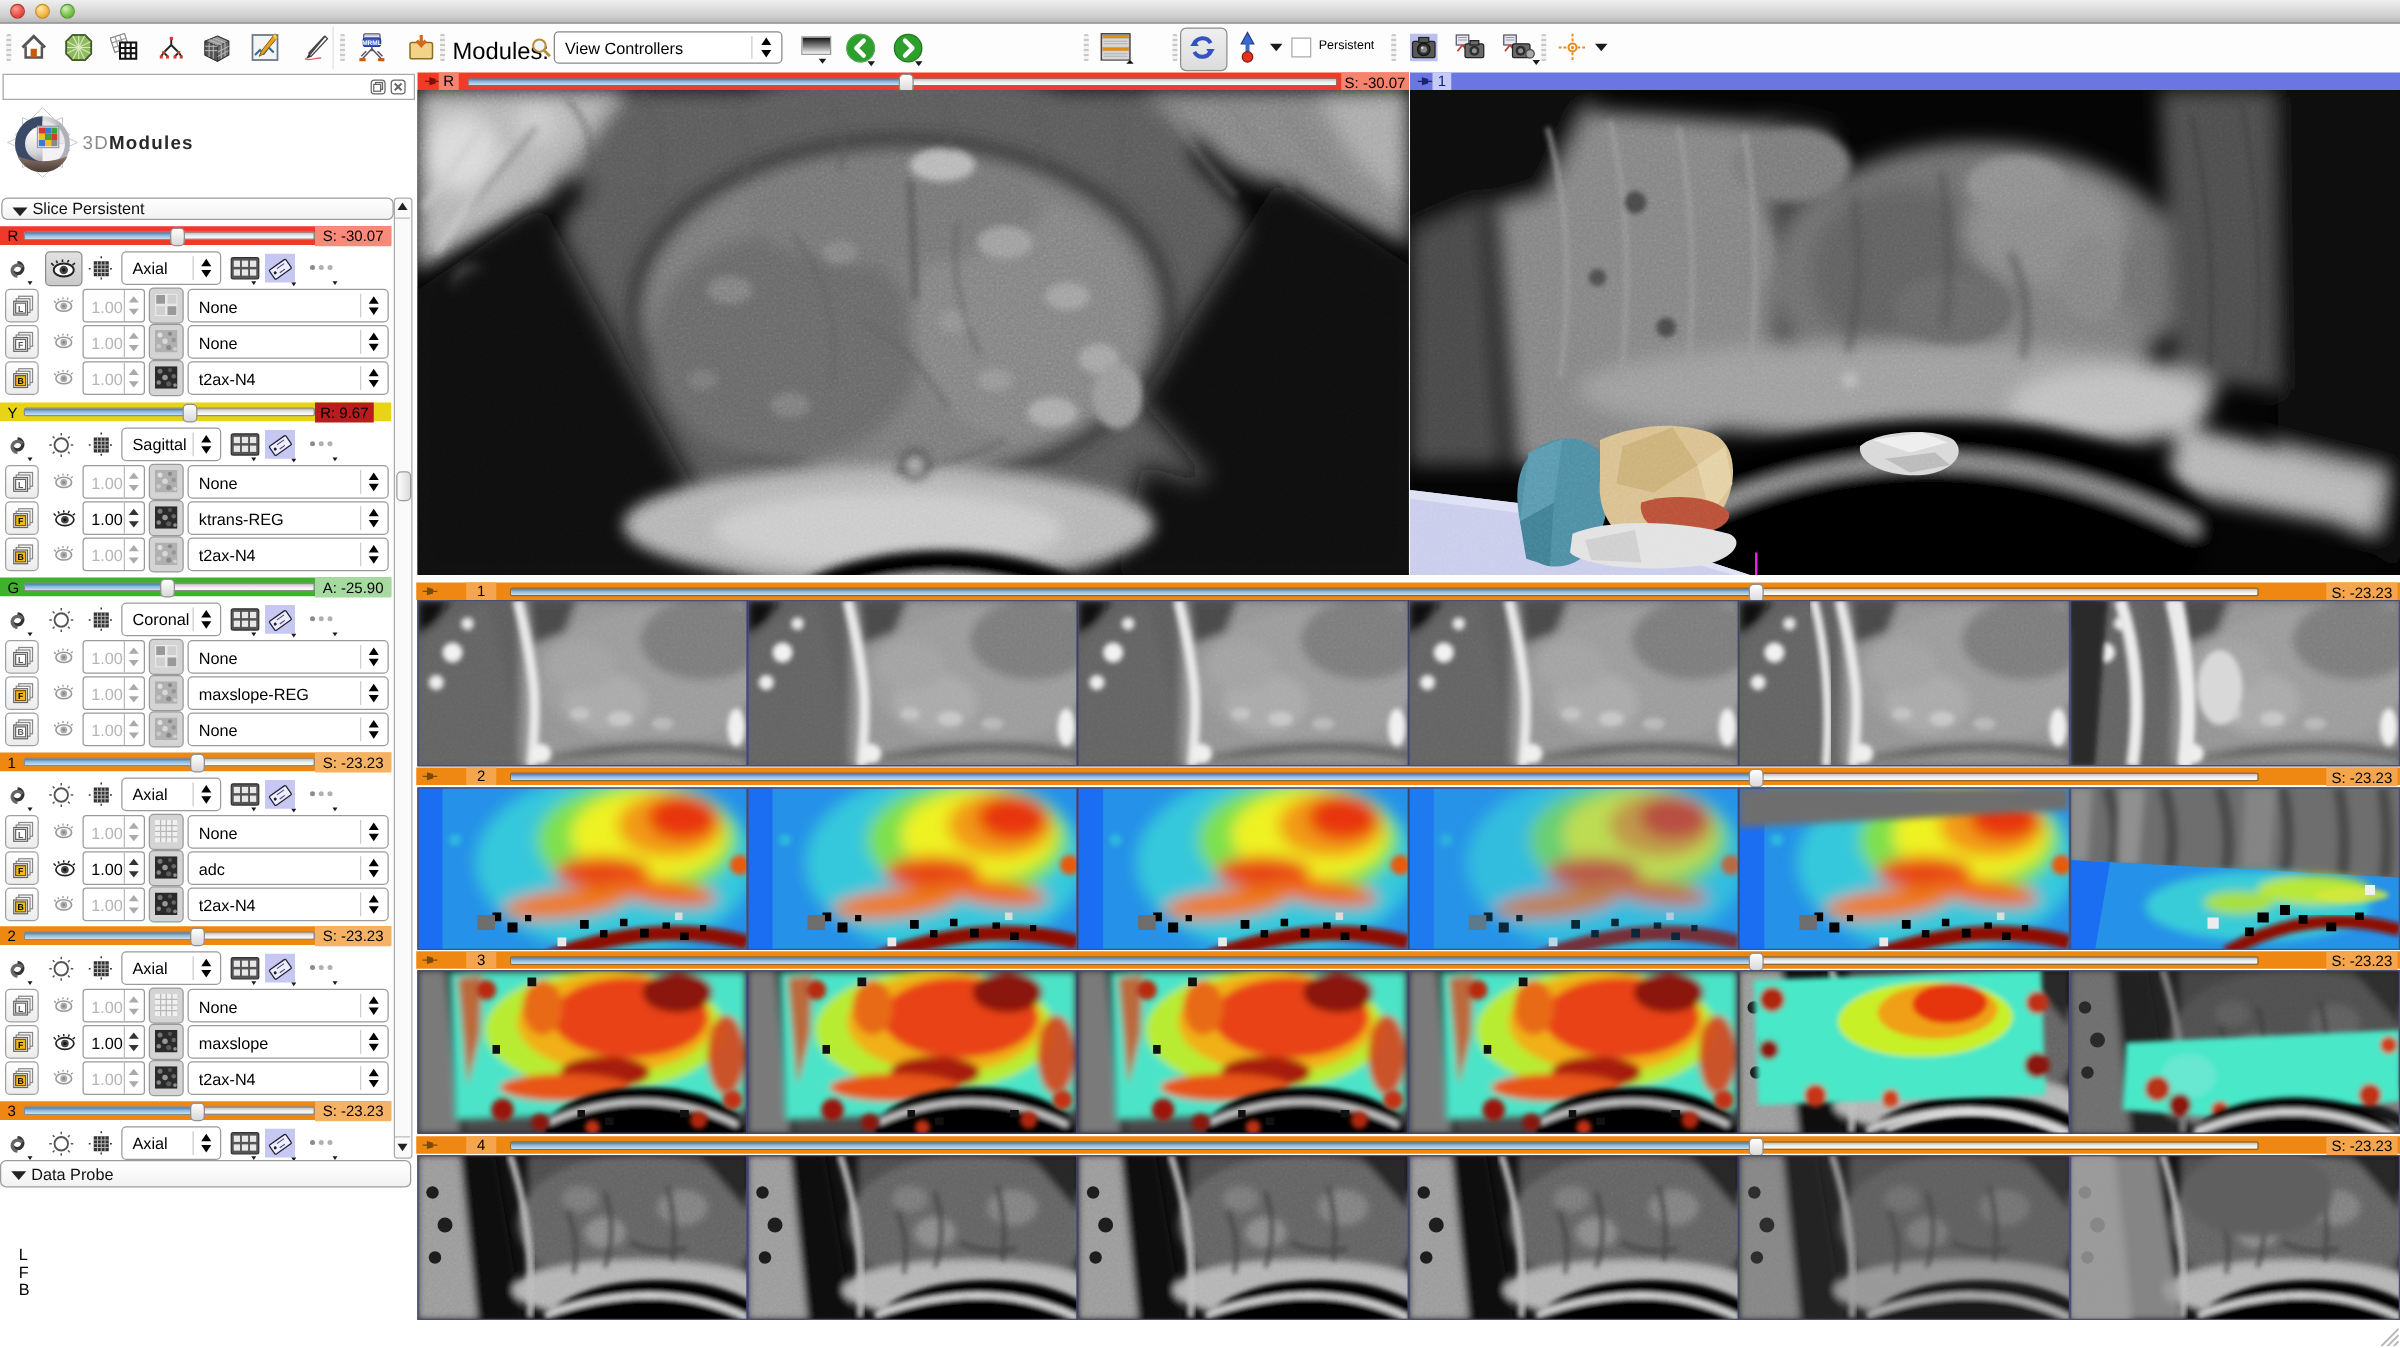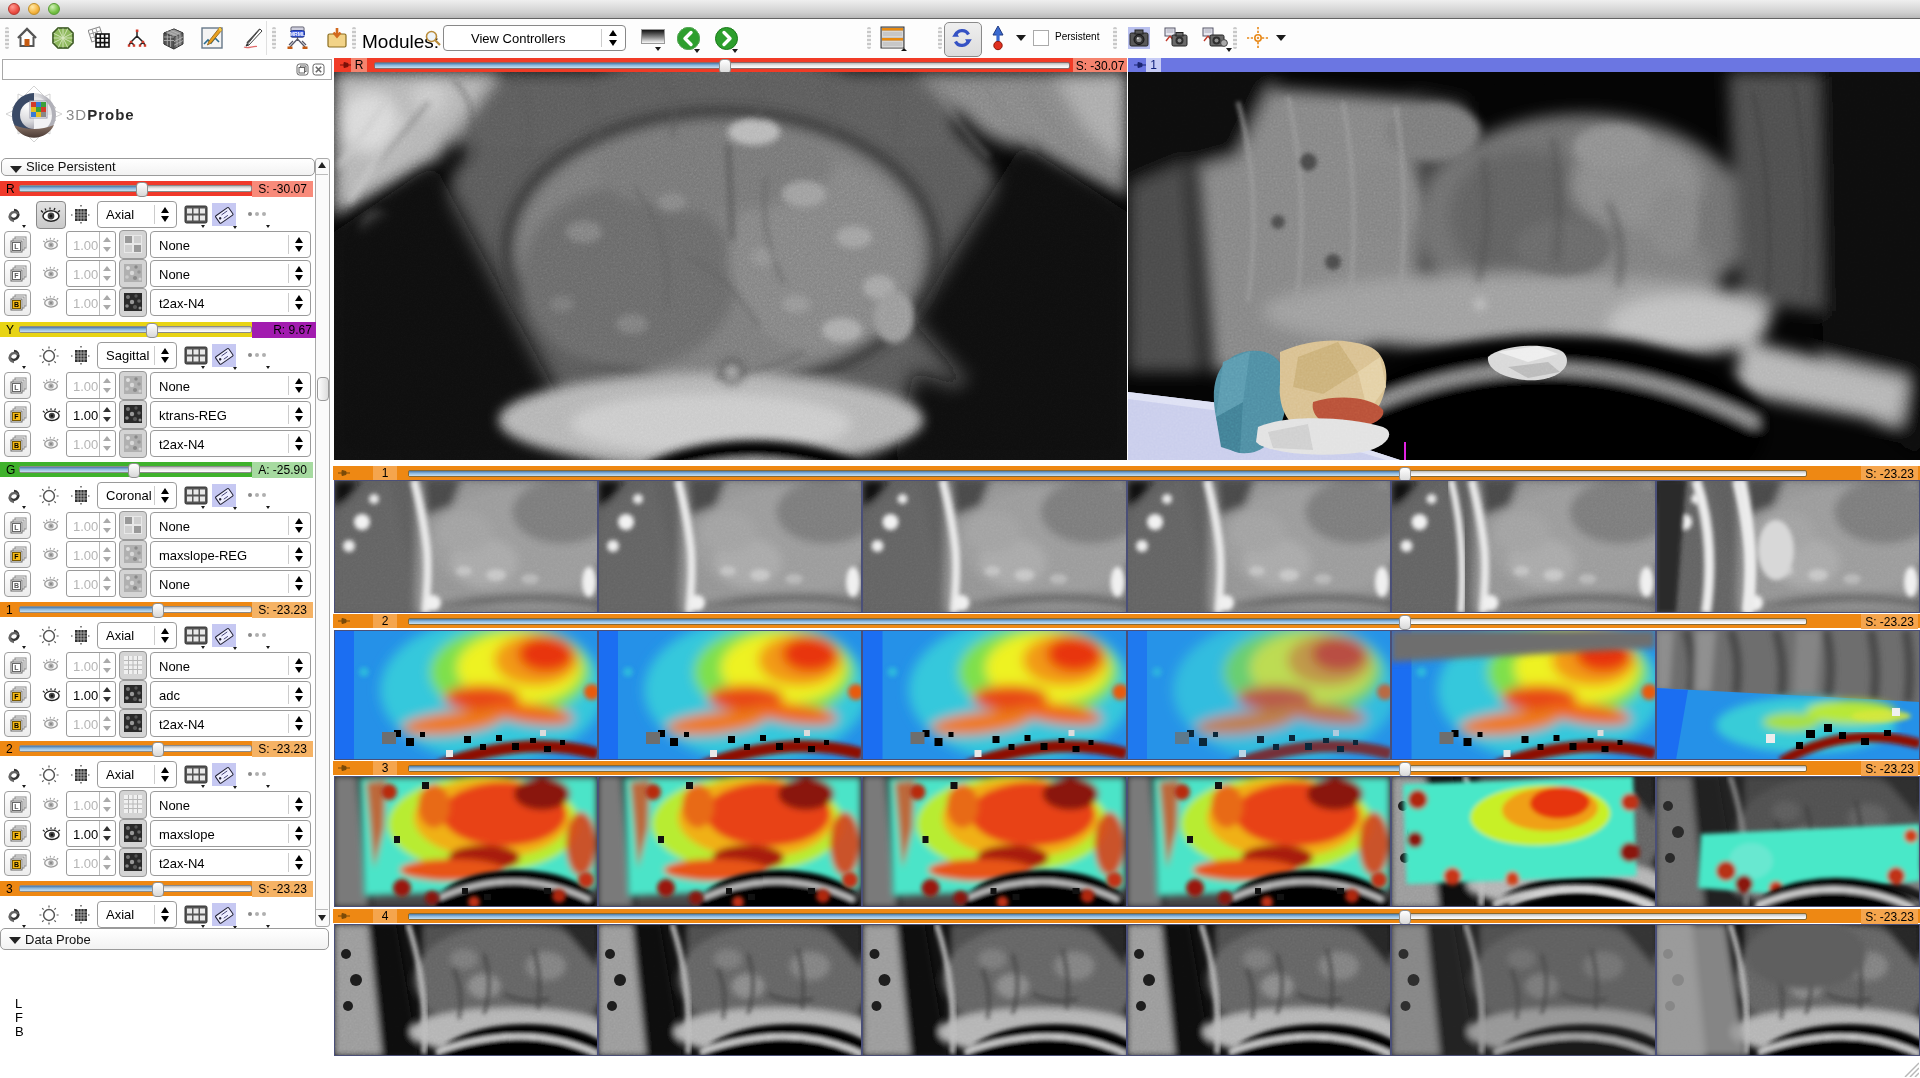--- a/index.html
+++ b/index.html
@@ -131,21 +131,21 @@
         <rect x="3" y="8" width="18" height="13" rx="1.5" fill="#f2d388" stroke="#8a6d1f" stroke-width="1.2"></rect>
         <path d="M12 2 v8 M8.5 6.5 L12 10.5 L15.5 6.5" stroke="#d2691e" stroke-width="2.6" fill="none"></path>
       </svg>
     <div class="tsep" style="left:352px;"></div>
     <div class="abs" style="left:362px;top:12px;font-size:19px;color:#000;">Modules:</div>
     <svg class="abs" style="left:424px;top:10px;" width="18" height="18" viewBox="0 0 18 18">
         <circle cx="7.5" cy="7.5" r="5" fill="#eef4fa" stroke="#b98c3a" stroke-width="1.6"></circle>
         <path d="M11 11 L16 16" stroke="#b98c3a" stroke-width="2.2"></path>
       </svg>
     <div class="cmb" style="left:443px;top:6px;width:183px;height:26px;border-color:#888;">
-      <span class="tx" style="top:5px;margin-left:19px;">View Controllers</span>
+      <span class="tx" style="top:5px;">View Controllers</span>
         <span class="dv" style="right:23px;"></span>
       <span class="u" style="right:8px;top:4px;"></span>
         <span class="d" style="right:8px;bottom:4px;"></span>
     </div>
     <div class="abs" style="left:641px;top:10px;width:22px;height:13px;border:1px solid #999;background:linear-gradient(#111,#888 55%,#f8f8f8);"></div>
     <div class="dar" style="left:655px;top:28px;"></div>
     <svg class="abs" style="left:676px;top:7px;" width="25" height="25" viewBox="0 0 25 25">
         <circle cx="12.5" cy="12.5" r="11" fill="#2d9f2d" stroke="#1a7a1a"></circle>
         <circle cx="12.5" cy="12.5" r="11" fill="none" stroke="#70c070" stroke-width="1" opacity="0.7"></circle>
         <path d="M15 6.5 L9 12.5 L15 18.5" stroke="#fff" stroke-width="3.4" fill="none" stroke-linecap="round" stroke-linejoin="round"></path>
@@ -510,21 +510,21 @@
             <stop offset="0" stop-color="#fdfdfd"></stop>
             <stop offset="0.7" stop-color="#d8d8dc"></stop>
             <stop offset="1" stop-color="#b0b0b8"></stop>
           </radialGradient>
         <linearGradient id="lg2" x1="0" y1="0" x2="0" y2="1">
             <stop offset="0" stop-color="#8a7468"></stop>
             <stop offset="1" stop-color="#4a3a34"></stop>
           </linearGradient>
       </defs>
     </svg>
-    <div class="abs" style="left:66px;top:48px;font-size:15px;letter-spacing:1px;"><span style="color:#8a8a8a;">3D</span><span style="color:#2a2a2a;font-weight:bold;">Probe</span></div>
+    <div class="abs" style="left:66px;top:48px;font-size:15px;letter-spacing:1px;"><span style="color:#8a8a8a;">3D</span><span style="color:#2a2a2a;font-weight:bold;">Modules</span></div>
     <div id="sc-head" style="left:1px;top:100px;width:312px;height:16px;"><span class="tri" style="margin:3px 0 0 8px;"></span><span style="position:absolute;left:24px;top:0px;">Slice Persistent</span></div>
 
     <div id="sbar" style="top:100px;height:767px;">
       <div class="sarr" style="top:0;"><svg width="12" height="14">
             <path d="M6 3 L10 9 H2z" fill="#222"></path>
           </svg></div>
       <div class="sarr" style="top:750px;border-top:1px solid #bbb;border-bottom:none;"><svg width="12" height="14">
             <path d="M6 11 L10 5 H2z" fill="#222"></path>
           </svg></div>
       <div class="sh" style="top:218px;height:22px;"></div>
@@ -652,21 +652,21 @@
             <span class="u" style="top:5px;"></span>
             <span class="d" style="bottom:5px;"></span>
           </div>
         </div>
         <div class="cbar" style="top:264px;left:0;width:313px;height:15px;background:#e8d414;">
           <div class="lb">Y</div>
           <div class="groove" style="left:19px;width:231px;top:4px;background:linear-gradient(#b8b8b8,#e8e8e8 45%,#fff);border-color:#8a8a8a;">
             <div class="gfill" style="left:0;width:127px;background:linear-gradient(#4a78a8,#8cb8dc 45%,#c8dff0);"></div>
           </div>
           <div class="knob" style="left:146px;top:1px;"></div>
-          <div class="vlab" style="left:252px;width:47px;background:#a21caf;padding-top:1px;padding-left:17px;">R: 9.67</div>
+          <div class="vlab" style="left:252px;width:47px;background:#b91c1c;padding-top:1px;">R: 9.67</div>
         </div>
         <div class="crow" style="top:284px;">
           <svg class="abs" style="left:6px;top:4px;" width="22" height="22">
             <use href="#i-chain"></use>
           </svg>
           <div class="dar" style="left:22px;top:24px;border-left-width:2.5px;border-right-width:2.5px;border-top-width:3.5px;"></div>
           <svg class="abs" style="left:38px;top:3px;" width="22" height="22">
             <use href="#i-sun"></use>
           </svg>
           <svg class="abs" style="left:70px;top:3px;" width="22" height="22">

